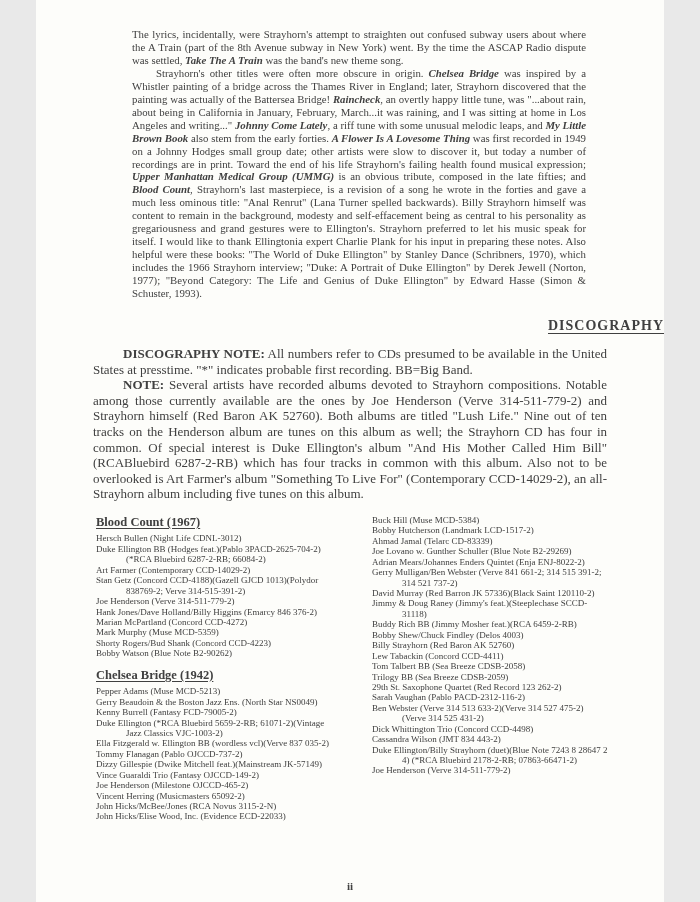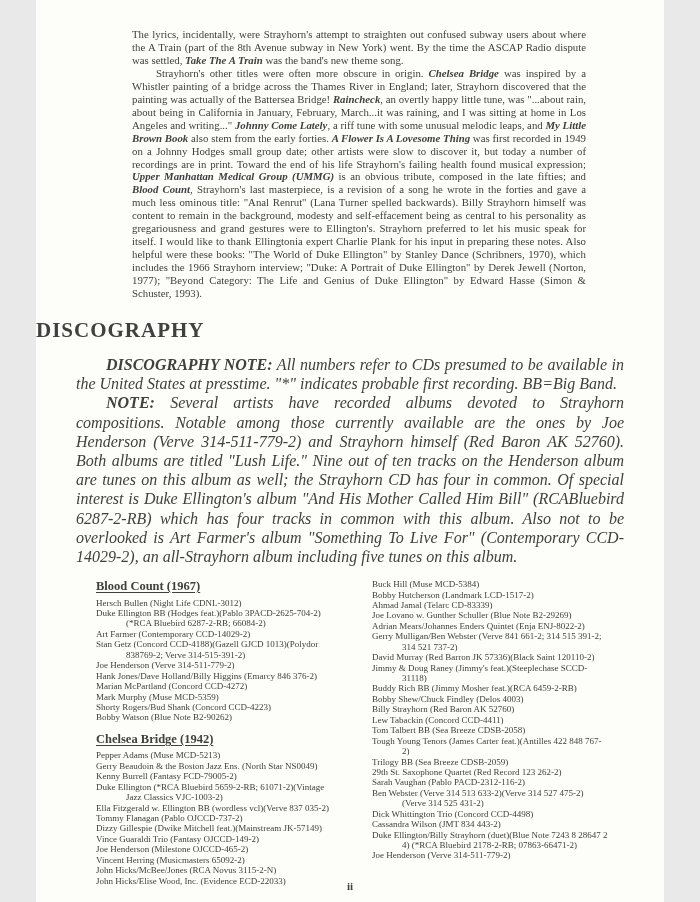--- a/index.html
+++ b/index.html
@@ -11,27 +11,27 @@
     overflow: hidden; position: relative;
   }
   .intro {
     padding: 28px 78px 0 96px;
     font-size: 10.8px; line-height: 1.2; text-align: justify;
   }
   .para { margin: 0; }
   .para.indent { text-indent: 24px; }
   .byline { text-align: right; margin-top: 13px; padding-right: 14px; font-size: 11px; }
   .disco-title {
-    text-align: left; font-size: 21px; font-weight: bold;
+    text-align: right; font-size: 14px; font-weight: bold;
     letter-spacing: 1px; margin: 18px 0 12px;
-    text-underline-offset: 3px;
+    text-decoration: underline; text-underline-offset: 3px;
   }
   .notes {
-    padding: 0 40px;
-    font-size: 16px; line-height: 1.2; text-align: justify; font-style: italic;
+    padding: 0 57px;
+    font-size: 13px; line-height: 1.2; text-align: justify;
   }
   .notes .para { text-indent: 30px; }
   .columns { display: flex; gap: 40px; padding: 13px 56px 0 60px; }
   .col { flex: 1; font-size: 9px; line-height: 1.16; min-width: 0; }
   .section-heading {
     font-size: 12.5px; font-weight: bold;
     text-decoration: underline; text-underline-offset: 2px;
     margin: 0 0 4px;
   }
   .section-heading + .section-heading, .entry + .section-heading { margin-top: 9px; }
@@ -92,21 +92,20 @@
         <div class="entry">Joe Lovano w. Gunther Schuller (Blue Note B2-29269)</div>
         <div class="entry">Adrian Mears/Johannes Enders Quintet (Enja ENJ-8022-2)</div>
         <div class="entry">Gerry Mulligan/Ben Webster (Verve 841 661-2; 314 515 391-2; 314 521 737-2)</div>
         <div class="entry">David Murray (Red Barron JK 57336)(Black Saint 120110-2)</div>
         <div class="entry">Jimmy &amp; Doug Raney (Jimmy's feat.)(Steeplechase SCCD-31118)</div>
         <div class="entry">Buddy Rich BB (Jimmy Mosher feat.)(RCA 6459-2-RB)</div>
         <div class="entry">Bobby Shew/Chuck Findley (Delos 4003)</div>
         <div class="entry">Billy Strayhorn (Red Baron AK 52760)</div>
         <div class="entry">Lew Tabackin (Concord CCD-4411)</div>
         <div class="entry">Tom Talbert BB (Sea Breeze CDSB-2058)</div>
-        <div class="entry">Tough Young Tenors (James Carter feat.)(Antilles 422 848 767-2)</div>
         <div class="entry">Trilogy BB (Sea Breeze CDSB-2059)</div>
         <div class="entry">29th St. Saxophone Quartet (Red Record 123 262-2)</div>
         <div class="entry">Sarah Vaughan (Pablo PACD-2312-116-2)</div>
         <div class="entry">Ben Webster (Verve 314 513 633-2)(Verve 314 527 475-2) (Verve 314 525 431-2)</div>
         <div class="entry">Dick Whittington Trio (Concord CCD-4498)</div>
         <div class="entry">Cassandra Wilson (JMT 834 443-2)</div>
         <div class="entry">Duke Ellington/Billy Strayhorn (duet)(Blue Note 7243 8 28647 2 4) (*RCA Bluebird 2178-2-RB; 07863-66471-2)</div>
         <div class="entry">Joe Henderson (Verve 314-511-779-2)</div>
       </div>
   </div>

